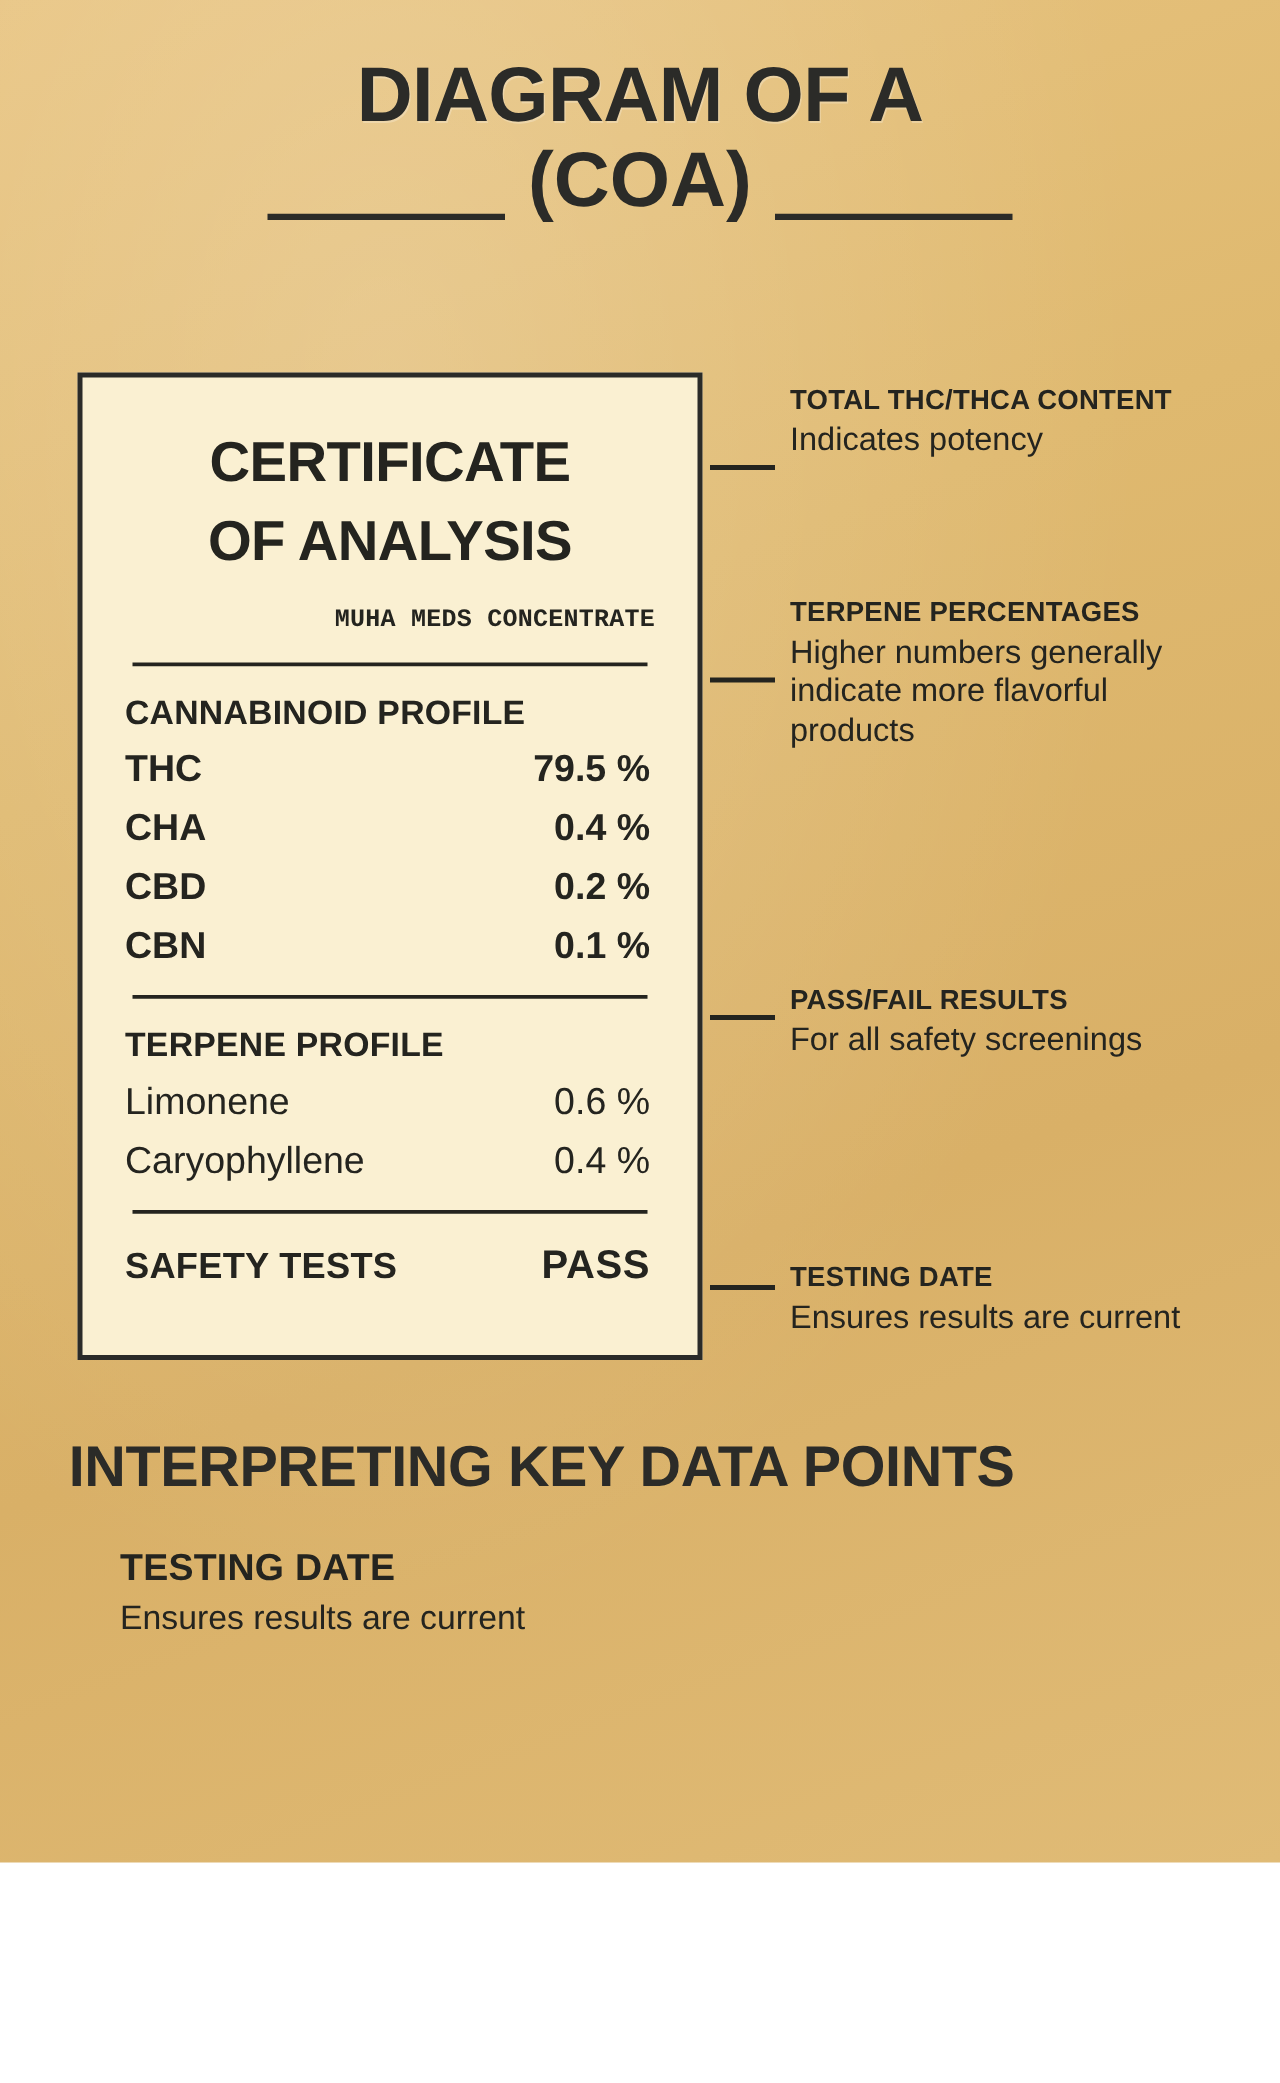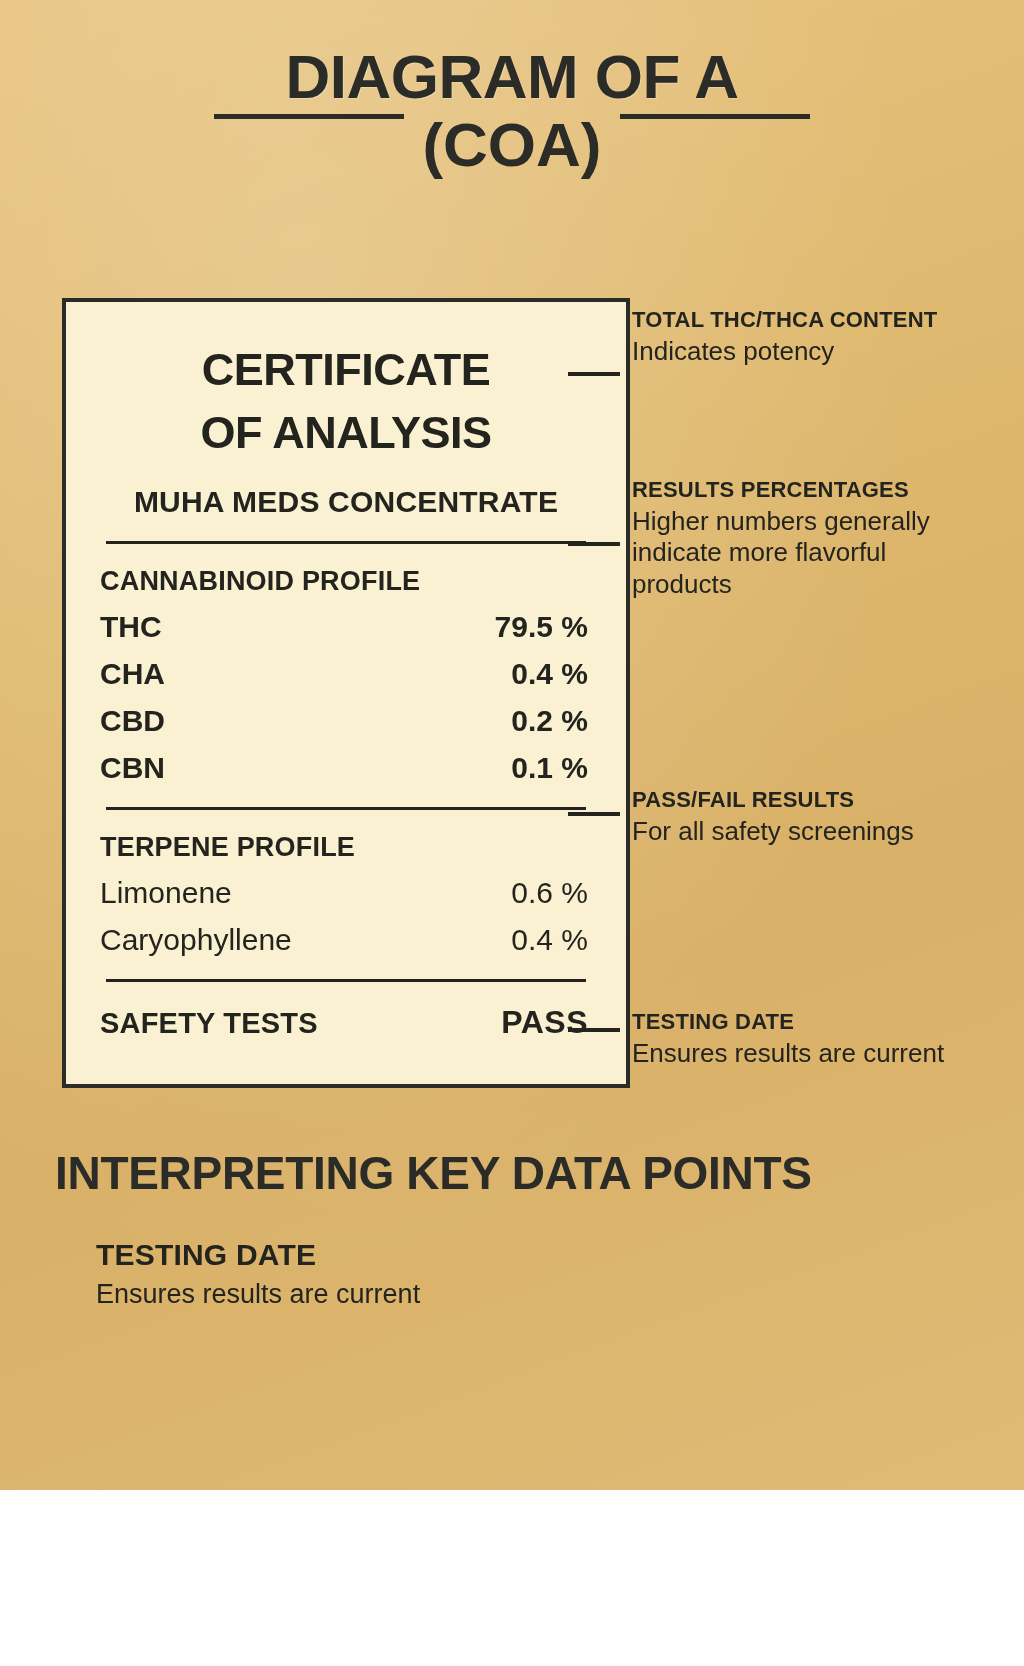--- a/index.html
+++ b/index.html
@@ -42,21 +42,21 @@
     font-weight: bold;
     font-size: 62px;
     letter-spacing: -0.5px;
     color: #2b2b28;
     line-height: 1.06;
     text-shadow: 1px 1px 0 rgba(255,255,255,0.25);
   }
   .title-line.l2 { font-size: 62px; }
   .title-sub-row {
     display: flex;
-    align-items: flex-start;
+    align-items: flex-end;
     justify-content: center;
     gap: 18px;
     margin-top: 4px;
   }
   .rule {
     height: 5px;
     background: #2b2b28;
     width: 180px;
   }
   .rule.left { width: 190px; }
@@ -66,44 +66,45 @@
     font-size: 62px;
     color: #2b2b28;
     line-height: 1.0;
   }
 
   
   .card {
     position: absolute;
     left: 62px;
     top: 298px;
-    width: 568px;
+    width: 500px;
     height: 790px;
     background: #faf0d2;
     border: 4px solid #2b2b28;
     box-sizing: border-box;
     padding: 28px 34px 0 34px;
     z-index: 3;
   }
   .card-title {
     text-align: center;
     font-weight: bold;
     font-size: 45px;
     line-height: 1.05;
     color: #24241f;
     letter-spacing: -0.5px;
     margin-top: 16px;
   }
   .card-sub {
-    text-align: center;
-    font-weight: bold;
-    font-size: 30px;
+    text-align: right;
+    font-weight: bold;
+    font-size: 20px;
     color: #24241f;
     margin-top: 28px;
     letter-spacing: 0.2px;
+    font-family: Liberation Mono, monospace;
   }
   .divider {
     height: 3px;
     background: #24241f;
     margin: 22px 6px 0 6px;
   }
   .divider.thin { height: 3px; }
   .section-head {
     font-weight: bold;
     font-size: 27px;
@@ -277,21 +278,21 @@
   <div class="leader" id="leader-terp"></div>
   <div class="leader" id="leader-pass"></div>
   <div class="leader" id="leader-date"></div>
 
   <div class="callout" id="callout-thc">
     <div class="chead">TOTAL THC/THCA CONTENT</div>
     <div class="cbody">Indicates potency</div>
   </div>
 
   <div class="callout" id="callout-terp">
-    <div class="chead">RESULTS PERCENTAGES</div>
+    <div class="chead">TERPENE PERCENTAGES</div>
     <div class="cbody">Higher numbers generally indicate more flavorful products</div>
   </div>
 
   <div class="callout" id="callout-pass">
     <div class="chead">PASS/FAIL RESULTS</div>
     <div class="cbody">For all safety screenings</div>
   </div>
 
   <div class="callout" id="callout-date">
     <div class="chead">TESTING DATE</div>

